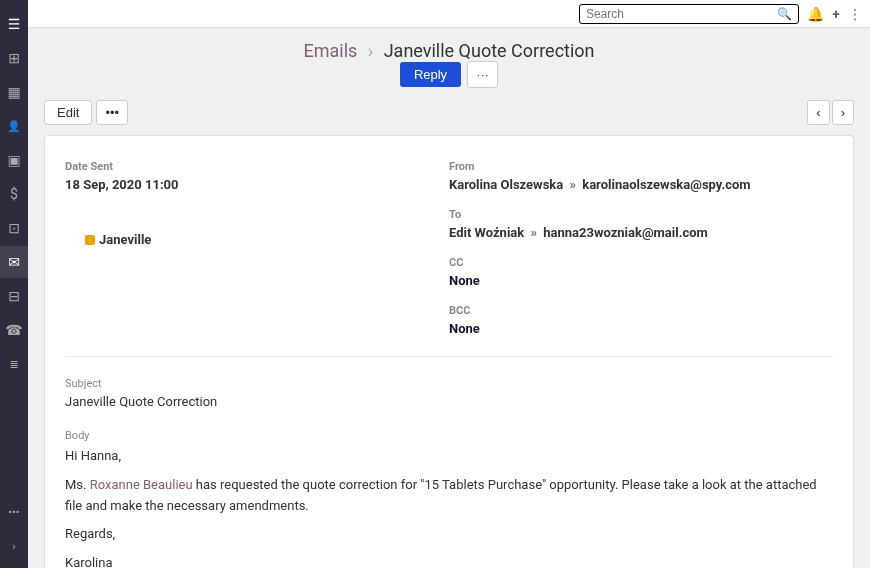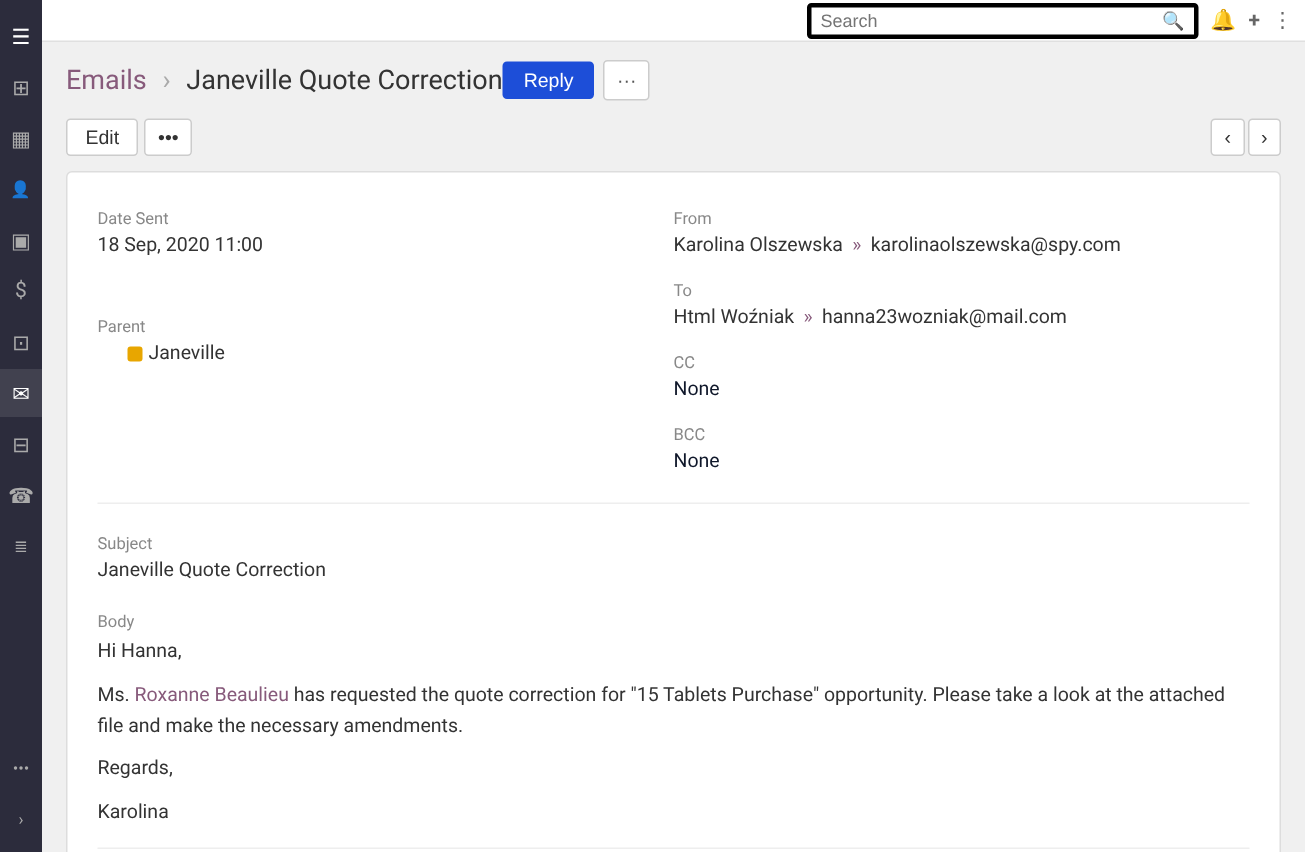--- a/index.html
+++ b/index.html
@@ -45,24 +45,24 @@
       display: flex;
       align-items: center;
       justify-content: flex-end;
       padding: 0 8px;
       border-bottom: 1px solid #e0e0e0;
       gap: 8px;
     }
     .search-wrapper {
       display: flex;
       align-items: center;
-      border: 3px solid #000000;
+      border: 1px solid #000000;
       border-radius: 3px;
       padding: 2px 6px;
-      width: 261px;
+      width: 220px;
       background: #fff;
     }
     .search-wrapper input {
       border: none;
       outline: none;
       font-size: 12px;
       width: 100%;
       color: #555;
     }
     .topbar-icon {
@@ -77,20 +77,21 @@
       background: #f0f0f0;
       padding: 12px 16px;
       overflow-y: auto;
     }
 
     
     .page-header {
       display: flex;
       align-items: center;
       margin-bottom: 12px;
+      flex-direction: column;
     }
     .breadcrumb {
       font-size: 18px;
       color: #333;
     }
     .breadcrumb .link {
       color: #875a7b;
       cursor: pointer;
     }
     .breadcrumb .separator {
@@ -172,20 +173,21 @@
       border-radius: 4px;
       padding: 16px 20px;
     }
 
     
     .fields-grid {
       display: grid;
       grid-template-columns: 1fr 1fr;
       gap: 0;
       margin-bottom: 12px;
+      font-weight: bold;
     }
     .field-group {
       padding: 8px 8px 8px 0;
     }
     .field-label {
       font-size: 11px;
       color: #888;
       margin-bottom: 4px;
     }
     .field-value {
@@ -308,21 +310,20 @@
 
         <div>
           <div class="field-group">
             <div class="field-label">Date Sent</div>
             <div class="field-value">18 Sep, 2020 11:00</div>
           </div>
 
           <div style="height:24px;"></div>
 
           <div class="field-group">
-            <div class="field-label">Parent</div>
             <div class="field-value">
               <span class="parent-tag">
                 <span class="parent-dot"></span>
                 <span class="link">Janeville</span>
               </span>
             </div>
           </div>
         </div>
 
         <div>
@@ -331,21 +332,21 @@
             <div class="field-value">
               <span class="link">Karolina Olszewska</span>
               <span style="margin:0 3px;color:#875a7b;">»</span>
               <span class="email-link">karolinaolszewska@spy.com</span>
             </div>
           </div>
 
           <div class="field-group">
             <div class="field-label">To</div>
             <div class="field-value">
-              <span class="link">Html Woźniak</span>
+              <span class="link">Edit Woźniak</span>
               <span style="margin:0 3px;color:#875a7b;">»</span>
               <span class="email-link">hanna23wozniak@mail.com</span>
             </div>
           </div>
 
           <div class="field-group">
             <div class="field-label">CC</div>
             <div class="field-value none-value">None</div>
           </div>
 

